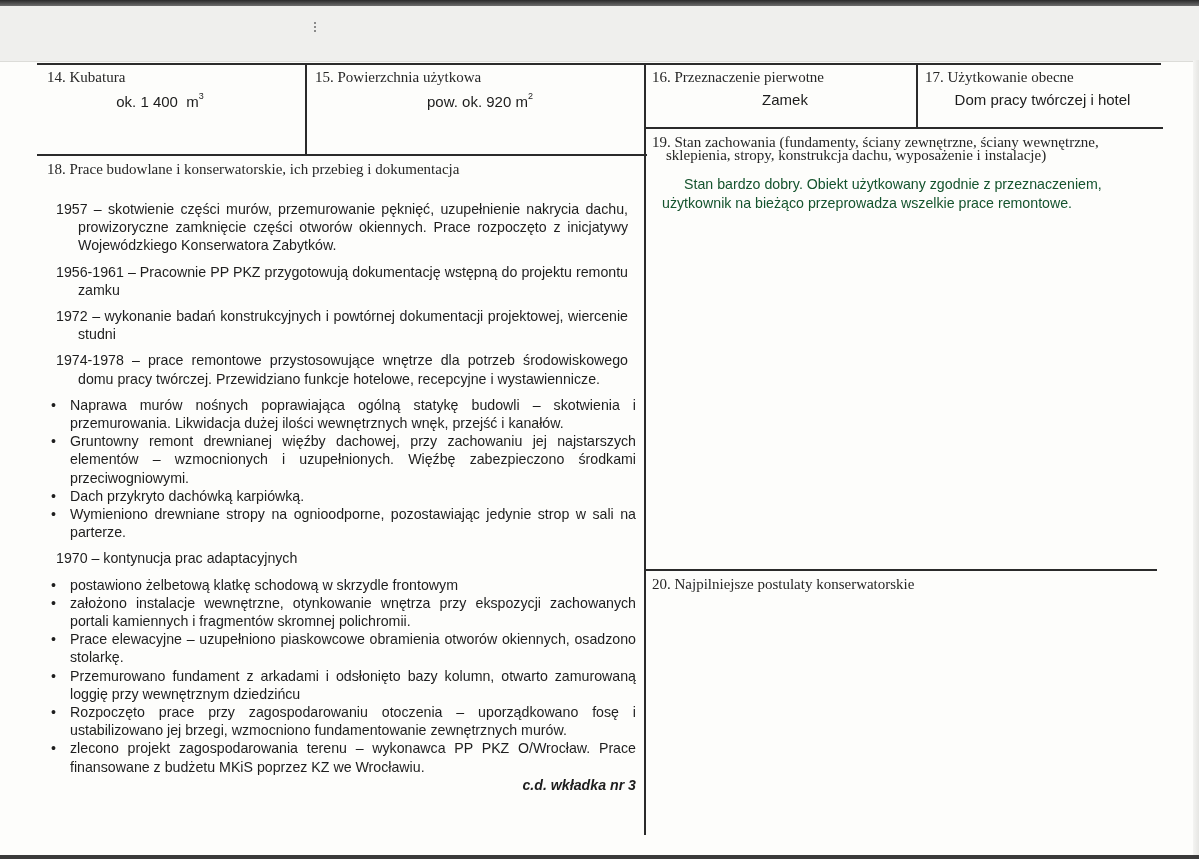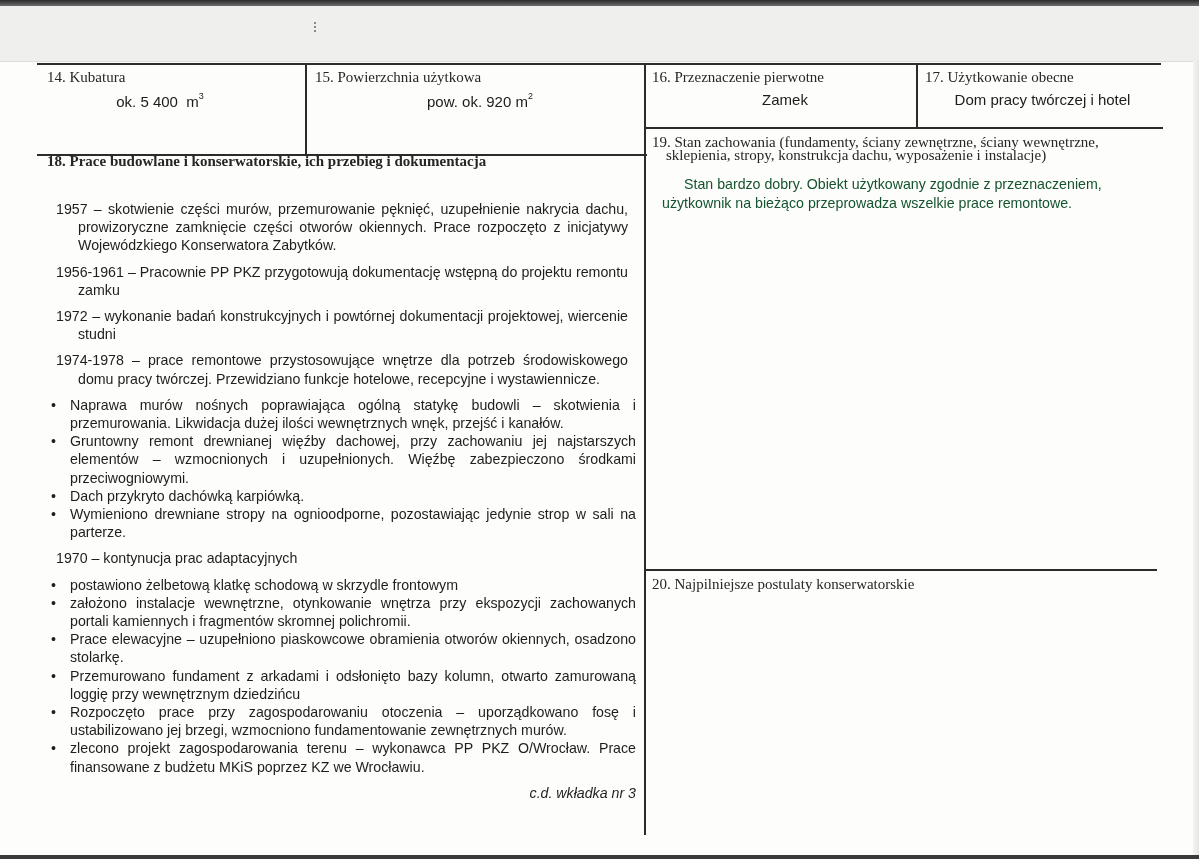--- a/index.html
+++ b/index.html
@@ -34,21 +34,21 @@
   .cell-value sup { font-size:9px; vertical-align:8px; }
 
   .sec18-body {
     position:absolute; left:48px; top:192px; width:588px;
     font-family:"Liberation Sans", sans-serif; font-size:14.2px;
     line-height:18.2px; color:#1e1e1e; text-align:justify;
   }
   .entry { margin:8px; padding-left:22px; text-indent:-22px; }
   .bullet { position:relative; margin:0; padding-left:22px; }
   .bullet .dot { position:absolute; left:3px; top:0; }
-  .continued { text-align:right; font-style:italic; margin-top:8px; }
+  .continued { text-align:right; font-style:italic; margin-top:0;font-weight:bold; }
 
   .sec19-body {
     position:absolute; left:662px; top:175px; width:480px;
     font-family:"Liberation Sans", sans-serif; font-size:14.2px;
     line-height:19px; color:#14532d;
   }
   .sec19-body p { margin:0; text-indent:22px; }
 </style>
 </head>
 <body>
@@ -62,35 +62,35 @@
 <div class="hline" style="left:37px; top:63px; width:1124px;"></div>
 <div class="hline" style="left:645px; top:127px; width:518px;"></div>
 <div class="hline" style="left:37px; top:154px; width:610px;"></div>
 <div class="hline" style="left:645px; top:569px; width:512px;"></div>
 <div class="vline" style="left:305px; top:63px; height:93px;"></div>
 <div class="vline" style="left:644px; top:63px; height:772px;"></div>
 <div class="vline" style="left:916px; top:63px; height:66px;"></div>
 
 <div class="cell-label" style="left:47px; top:71px;">14. Kubatura</div>
 <div class="cell-value" style="left:60px; top:91px; width:200px;">
-  <span style="white-space:pre;">ok. 5 400  m</span><sup>3</sup>
+  <span style="white-space:pre;">ok. 1 400  m</span><sup>3</sup>
 </div>
 
 <div class="cell-label" style="left:315px; top:71px;">15. Powierzchnia użytkowa</div>
 <div class="cell-value" style="left:380px; top:91px; width:200px;">
   <span>pow. ok. 920 m</span><sup>2</sup>
 </div>
 
 <div class="cell-label" style="left:652px; top:71px;">16. Przeznaczenie pierwotne</div>
 <div class="cell-value" style="left:680px; top:91px; width:210px;">Zamek</div>
 
 <div class="cell-label" style="left:925px; top:71px;">17. Użytkowanie obecne</div>
 <div class="cell-value" style="left:925px; top:91px; width:235px;">Dom pracy twórczej i hotel</div>
 
-<div class="cell-label" style="left:47px; top:155px;font-weight:bold;">18. Prace budowlane i konserwatorskie, ich przebieg i dokumentacja</div>
+<div class="cell-label" style="left:47px; top:163px;">18. Prace budowlane i konserwatorskie, ich przebieg i dokumentacja</div>
 <div class="sec18-body">
   <p class="entry">1957 – skotwienie części murów, przemurowanie pęknięć, uzupełnienie nakrycia dachu, prowizoryczne zamknięcie części otworów okiennych. Prace rozpoczęto z inicjatywy Wojewódzkiego Konserwatora Zabytków.</p>
   <p class="entry">1956-1961 – Pracownie PP PKZ przygotowują dokumentację wstępną do projektu remontu zamku</p>
   <p class="entry">1972 – wykonanie badań konstrukcyjnych i powtórnej dokumentacji projektowej, wiercenie studni</p>
   <p class="entry">1974-1978 – prace remontowe przystosowujące wnętrze dla potrzeb środowiskowego domu pracy twórczej. Przewidziano funkcje hotelowe, recepcyjne i wystawiennicze.</p>
   <div class="bullet"><span class="dot">•</span><span>Naprawa murów nośnych poprawiająca ogólną statykę budowli – skotwienia i przemurowania. Likwidacja dużej ilości wewnętrznych wnęk, przejść i kanałów.</span></div>
   <div class="bullet"><span class="dot">•</span><span>Gruntowny remont drewnianej więźby dachowej, przy zachowaniu jej najstarszych elementów – wzmocnionych i uzupełnionych. Więźbę zabezpieczono środkami przeciwogniowymi.</span></div>
   <div class="bullet"><span class="dot">•</span><span>Dach przykryto dachówką karpiówką.</span></div>
   <div class="bullet"><span class="dot">•</span><span>Wymieniono drewniane stropy na ognioodporne, pozostawiając jedynie strop w sali na parterze.</span></div>
   <p class="entry">1970 – kontynucja prac adaptacyjnych</p>

